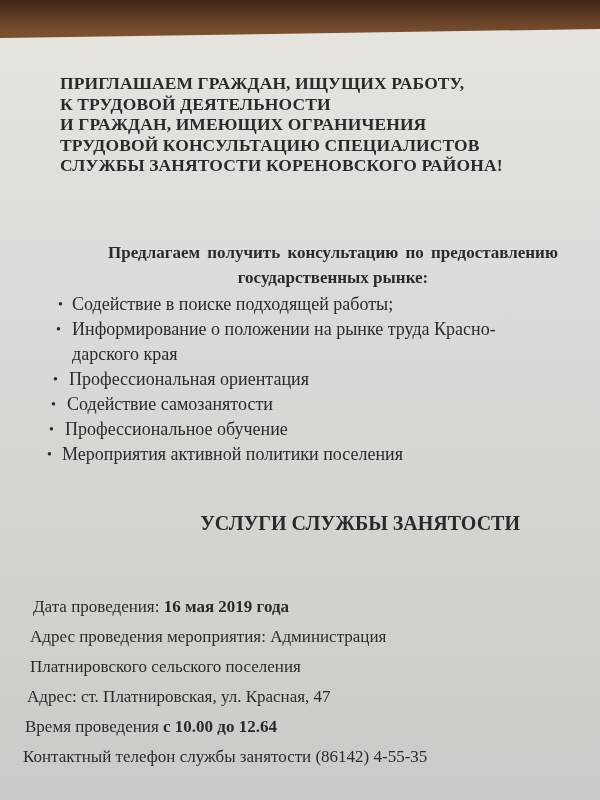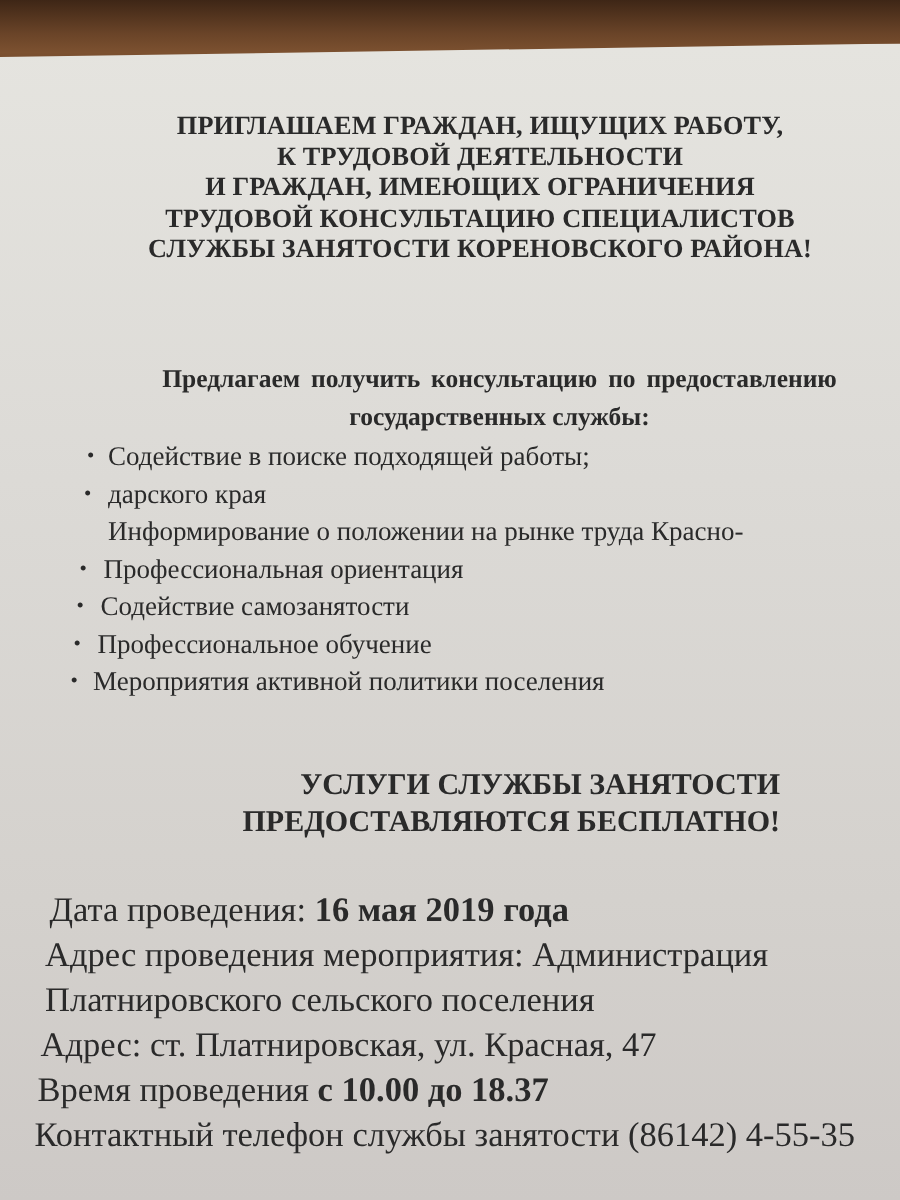--- a/index.html
+++ b/index.html
@@ -13,21 +13,21 @@
     }
     .paper {
       position: absolute; left: 0; top: 0; width: 600px; height: 800px;
       background: linear-gradient(180deg, #e6e5e0 0%, #dcdad6 40%, #d4d1cd 75%, #cdc9c6 100%);
       clip-path: polygon(0 38px, 600px 29px, 600px 800px, 0 800px);
       color: #2a2a2a;
       font-family: "Liberation Serif", "DejaVu Serif", serif;
     }
     .heading {
       position: absolute; left: 60px; width: 520px; top: 73px;
-      text-align: center; font-weight: bold; font-size: 17.5px; line-height: 20.5px;
+      text-align: left; font-weight: bold; font-size: 17.5px; line-height: 20.5px;
       letter-spacing: 0.1px;
     }
     .heading div { white-space: nowrap; }
     .intro {
       position: absolute; left: 68px; top: 240px; width: 530px;
       font-weight: bold; font-size: 17px; line-height: 25px; text-align: center;
     }
     .intro .l1 { word-spacing: 3px; white-space: nowrap; }
     .services {
       position: absolute; left: 40px; top: 292px; width: 560px;
@@ -35,21 +35,21 @@
     }
     .svc { position: relative; padding-left: 30px; white-space: nowrap; }
     .svc .bullet { position: absolute; left: 14px; top: 0; font-size: 14px; }
     .free {
       position: absolute; left: 100px; width: 420px; top: 511px;
       text-align: right; font-weight: bold; font-size: 20px; line-height: 25px;
     }
     .free div { white-space: nowrap; }
     .details {
       position: absolute; left: 30px; top: 592px; width: 570px;
-      font-size: 23px; line-height: 30px;
+      font-size: 17px; line-height: 30px;
     }
     .details div { white-space: nowrap; }
     .details b { font-weight: bold; }
   </style>
 </head>
 <body>
 
 <div class="wood"></div>
 
 <div class="paper">
@@ -57,32 +57,32 @@
   <div class="heading">
     <div>ПРИГЛАШАЕМ ГРАЖДАН, ИЩУЩИХ РАБОТУ,</div>
     <div>К ТРУДОВОЙ ДЕЯТЕЛЬНОСТИ</div>
     <div>И ГРАЖДАН, ИМЕЮЩИХ ОГРАНИЧЕНИЯ</div>
     <div>ТРУДОВОЙ КОНСУЛЬТАЦИЮ СПЕЦИАЛИСТОВ</div>
     <div>СЛУЖБЫ ЗАНЯТОСТИ КОРЕНОВСКОГО РАЙОНА!</div>
   </div>
 
   <div class="intro">
     <div class="l1">Предлагаем получить консультацию по предоставлению</div>
-    <div>государственных службы:</div>
+    <div>государственных рынке:</div>
   </div>
 
   <div class="services">
     <div class="svc" style="padding-left:32px">
       <span class="bullet" style="left:18px">•</span>
       <span>Содействие в поиске подходящей работы;</span>
     </div>
     <div class="svc" style="padding-left:32px">
       <span class="bullet" style="left:16px">•</span>
+      <div>Информирование о положении на рынке труда Красно-</div>
       <div>дарского края</div>
-      <div>Информирование о положении на рынке труда Красно-</div>
     </div>
     <div class="svc" style="padding-left:29px">
       <span class="bullet" style="left:13px">•</span>
       <span>Профессиональная ориентация</span>
     </div>
     <div class="svc" style="padding-left:27px">
       <span class="bullet" style="left:11px">•</span>
       <span>Содействие самозанятости</span>
     </div>
     <div class="svc" style="padding-left:25px">
@@ -90,25 +90,24 @@
       <span>Профессиональное обучение</span>
     </div>
     <div class="svc" style="padding-left:22px">
       <span class="bullet" style="left:7px">•</span>
       <span>Мероприятия активной политики поселения</span>
     </div>
   </div>
 
   <div class="free">
     <div>УСЛУГИ СЛУЖБЫ ЗАНЯТОСТИ</div>
-    <div>ПРЕДОСТАВЛЯЮТСЯ БЕСПЛАТНО!</div>
   </div>
 
   <div class="details">
     <div style="padding-left:3px"><span>Дата проведения: </span><b>16 мая 2019  года</b></div>
     <div style="padding-left:0px">Адрес проведения мероприятия: Администрация</div>
     <div style="padding-left:-2px">Платнировского сельского поселения</div>
     <div style="margin-left:-3px">Адрес: ст. Платнировская, ул. Красная, 47</div>
-    <div style="margin-left:-5px"><span>Время проведения </span><b>с 10.00 до 18.37</b></div>
+    <div style="margin-left:-5px"><span>Время проведения </span><b>с 10.00 до 12.64</b></div>
     <div style="margin-left:-7px">Контактный телефон службы занятости (86142) 4-55-35</div>
   </div>
 
 </div>
 
 </body></html>

